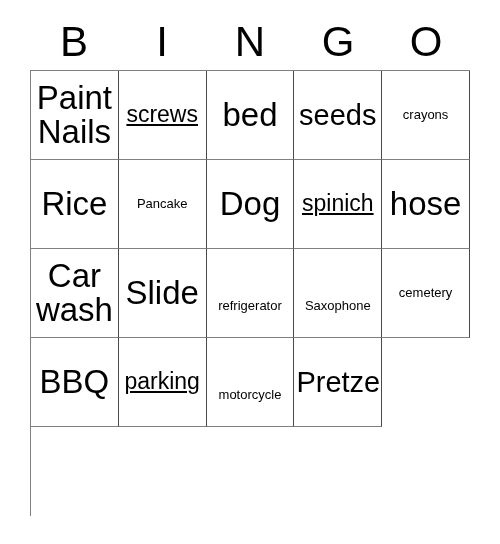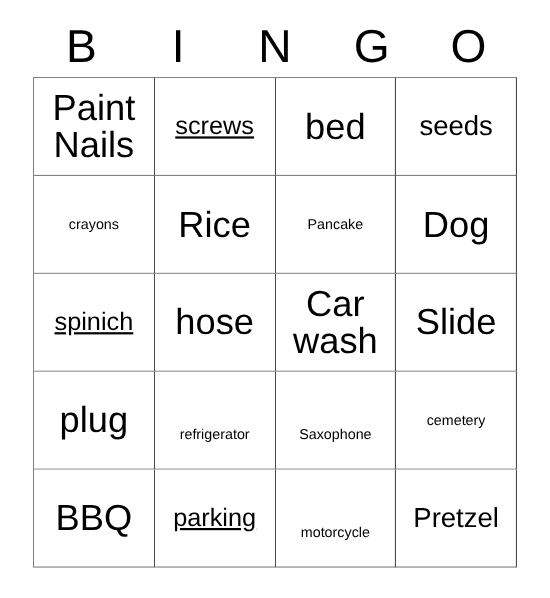--- a/index.html
+++ b/index.html
@@ -37,21 +37,21 @@
     font-weight: 400;
     line-height: 1;
     letter-spacing: 0;
     color: #000000;
     user-select: none;
   }
 
   
   #bingo-grid {
     display: grid;
-    grid-template-columns: repeat(4, 1fr);
+    grid-template-columns: repeat(5, 1fr);
     grid-template-rows: repeat(5, 89px);
     width: 440px;
     border-top: 1px solid #808080;
     border-left: 1px solid #808080;
     box-sizing: border-box;
   }
   .bingo-cell {
     border-right: 1px solid #4a4a4a;
     border-bottom: 1px solid #808080;
     box-sizing: border-box;
@@ -66,21 +66,21 @@
   .cell-text {
     display: block;
     width: 100%;
     line-height: 1.04;
     word-break: normal;
     hyphens: none;
   }
 
   
   .size-xl   { font-size: 33px; }
-  .size-lg   { font-size: 25px; }
+  .size-lg   { font-size: 29px; }
   .size-md   { font-size: 23px; text-decoration: underline; }
   .size-sm   { font-size: 13px; }
   .size-xs   { font-size: 13px; margin-top: 26px; }
 </style>
 </head>
 <body>
 
 <div id="bingo-card">
 
   <div id="bingo-header">
@@ -125,23 +125,20 @@
       </div>
 
     <div class="bingo-cell">
         <span class="cell-text size-xl">Car wash</span>
       </div>
     <div class="bingo-cell">
         <span class="cell-text size-xl">Slide</span>
       </div>
 
     <div class="bingo-cell">
-        <span class="cell-text size-xl">plug</span>
-      </div>
-    <div class="bingo-cell">
         <span class="cell-text size-xs">refrigerator</span>
       </div>
     <div class="bingo-cell">
         <span class="cell-text size-xs">Saxophone</span>
       </div>
 
     <div class="bingo-cell">
         <span class="cell-text size-sm">cemetery</span>
       </div>
     <div class="bingo-cell">

